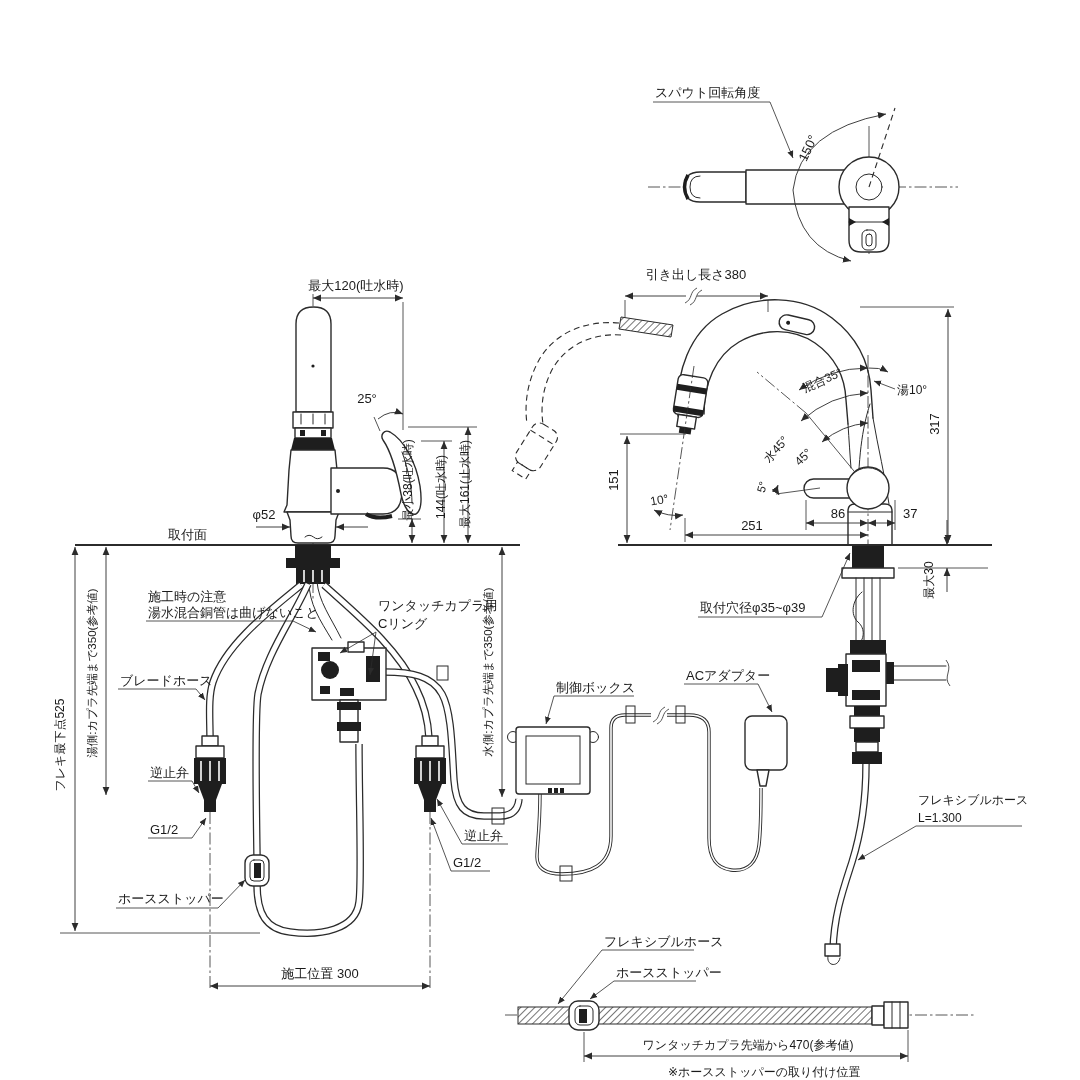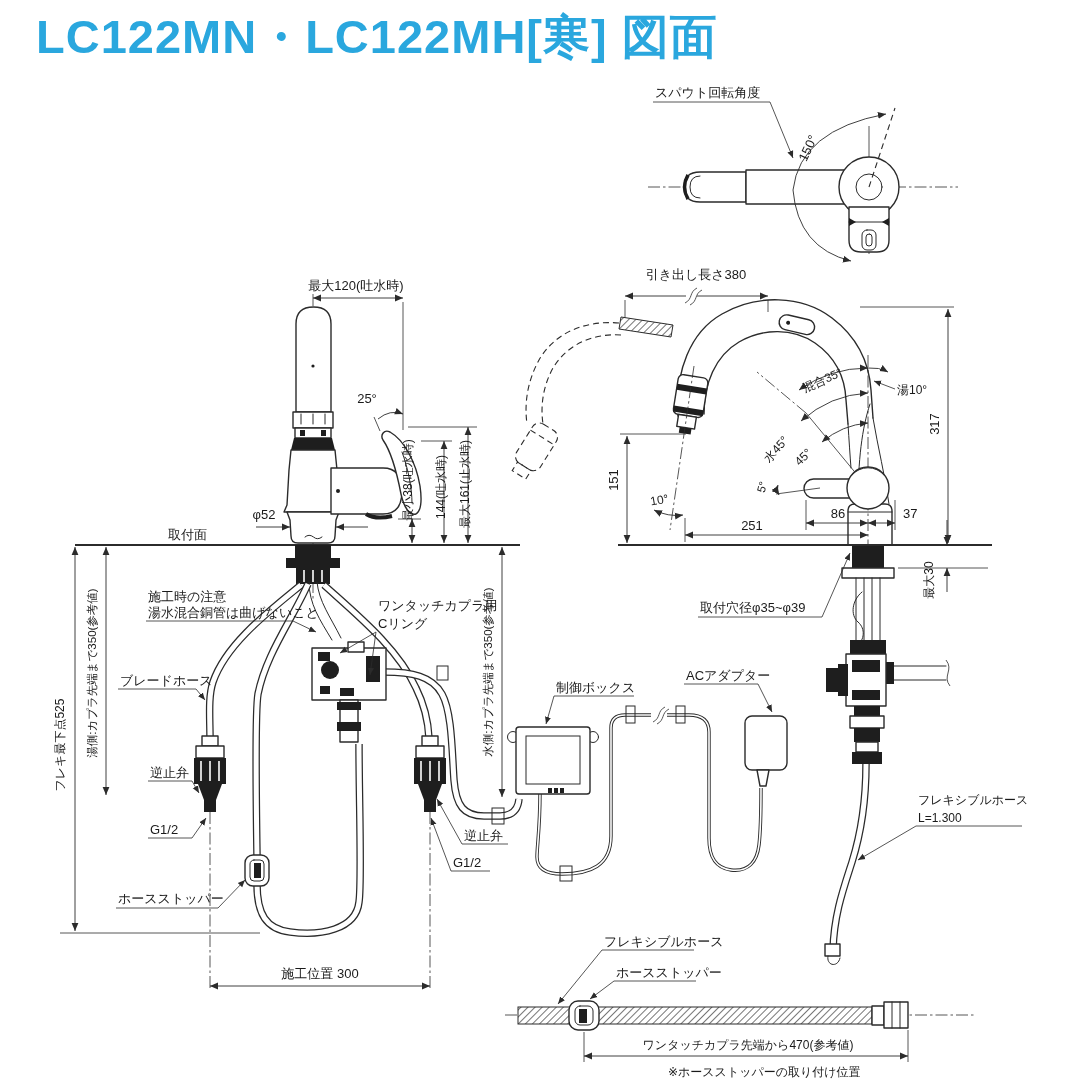--- a/index.html
+++ b/index.html
@@ -22,21 +22,20 @@
   .pipe{fill:none;stroke:#2b2b2b;stroke-width:7.5;}
   .pipew{fill:none;stroke:#ffffff;stroke-width:5;}
   .cord{fill:none;stroke:#2b2b2b;stroke-width:3.4;}
   .cordw{fill:none;stroke:#ffffff;stroke-width:1.6;}
   .wtick{stroke:#ffffff;stroke-width:1.6;}
 </style>
 </head>
 <body>
 
 <div id="canvas">
-  <div id="title" style="color: rgb(42, 167, 222);">LC122MN・LC122MH[寒] 図面</div>
 
   <svg width="1080" height="1080" viewBox="0 0 1080 1080">
     <defs>
       <marker id="arw" viewBox="0 0 10 10" refX="9" refY="5" markerWidth="10" markerHeight="10" orient="auto-start-reverse">
         <path d="M0,1.2 L9,5 L0,8.8 z" fill="#2b2b2b"></path>
       </marker>
       <pattern id="hb" width="5" height="5" patternUnits="userSpaceOnUse" patternTransform="rotate(45)">
         <rect width="5" height="5" fill="#ffffff"></rect>
         <line x1="0" y1="0" x2="0" y2="5" stroke="#2b2b2b" stroke-width="1.3"></line>
       </pattern>

